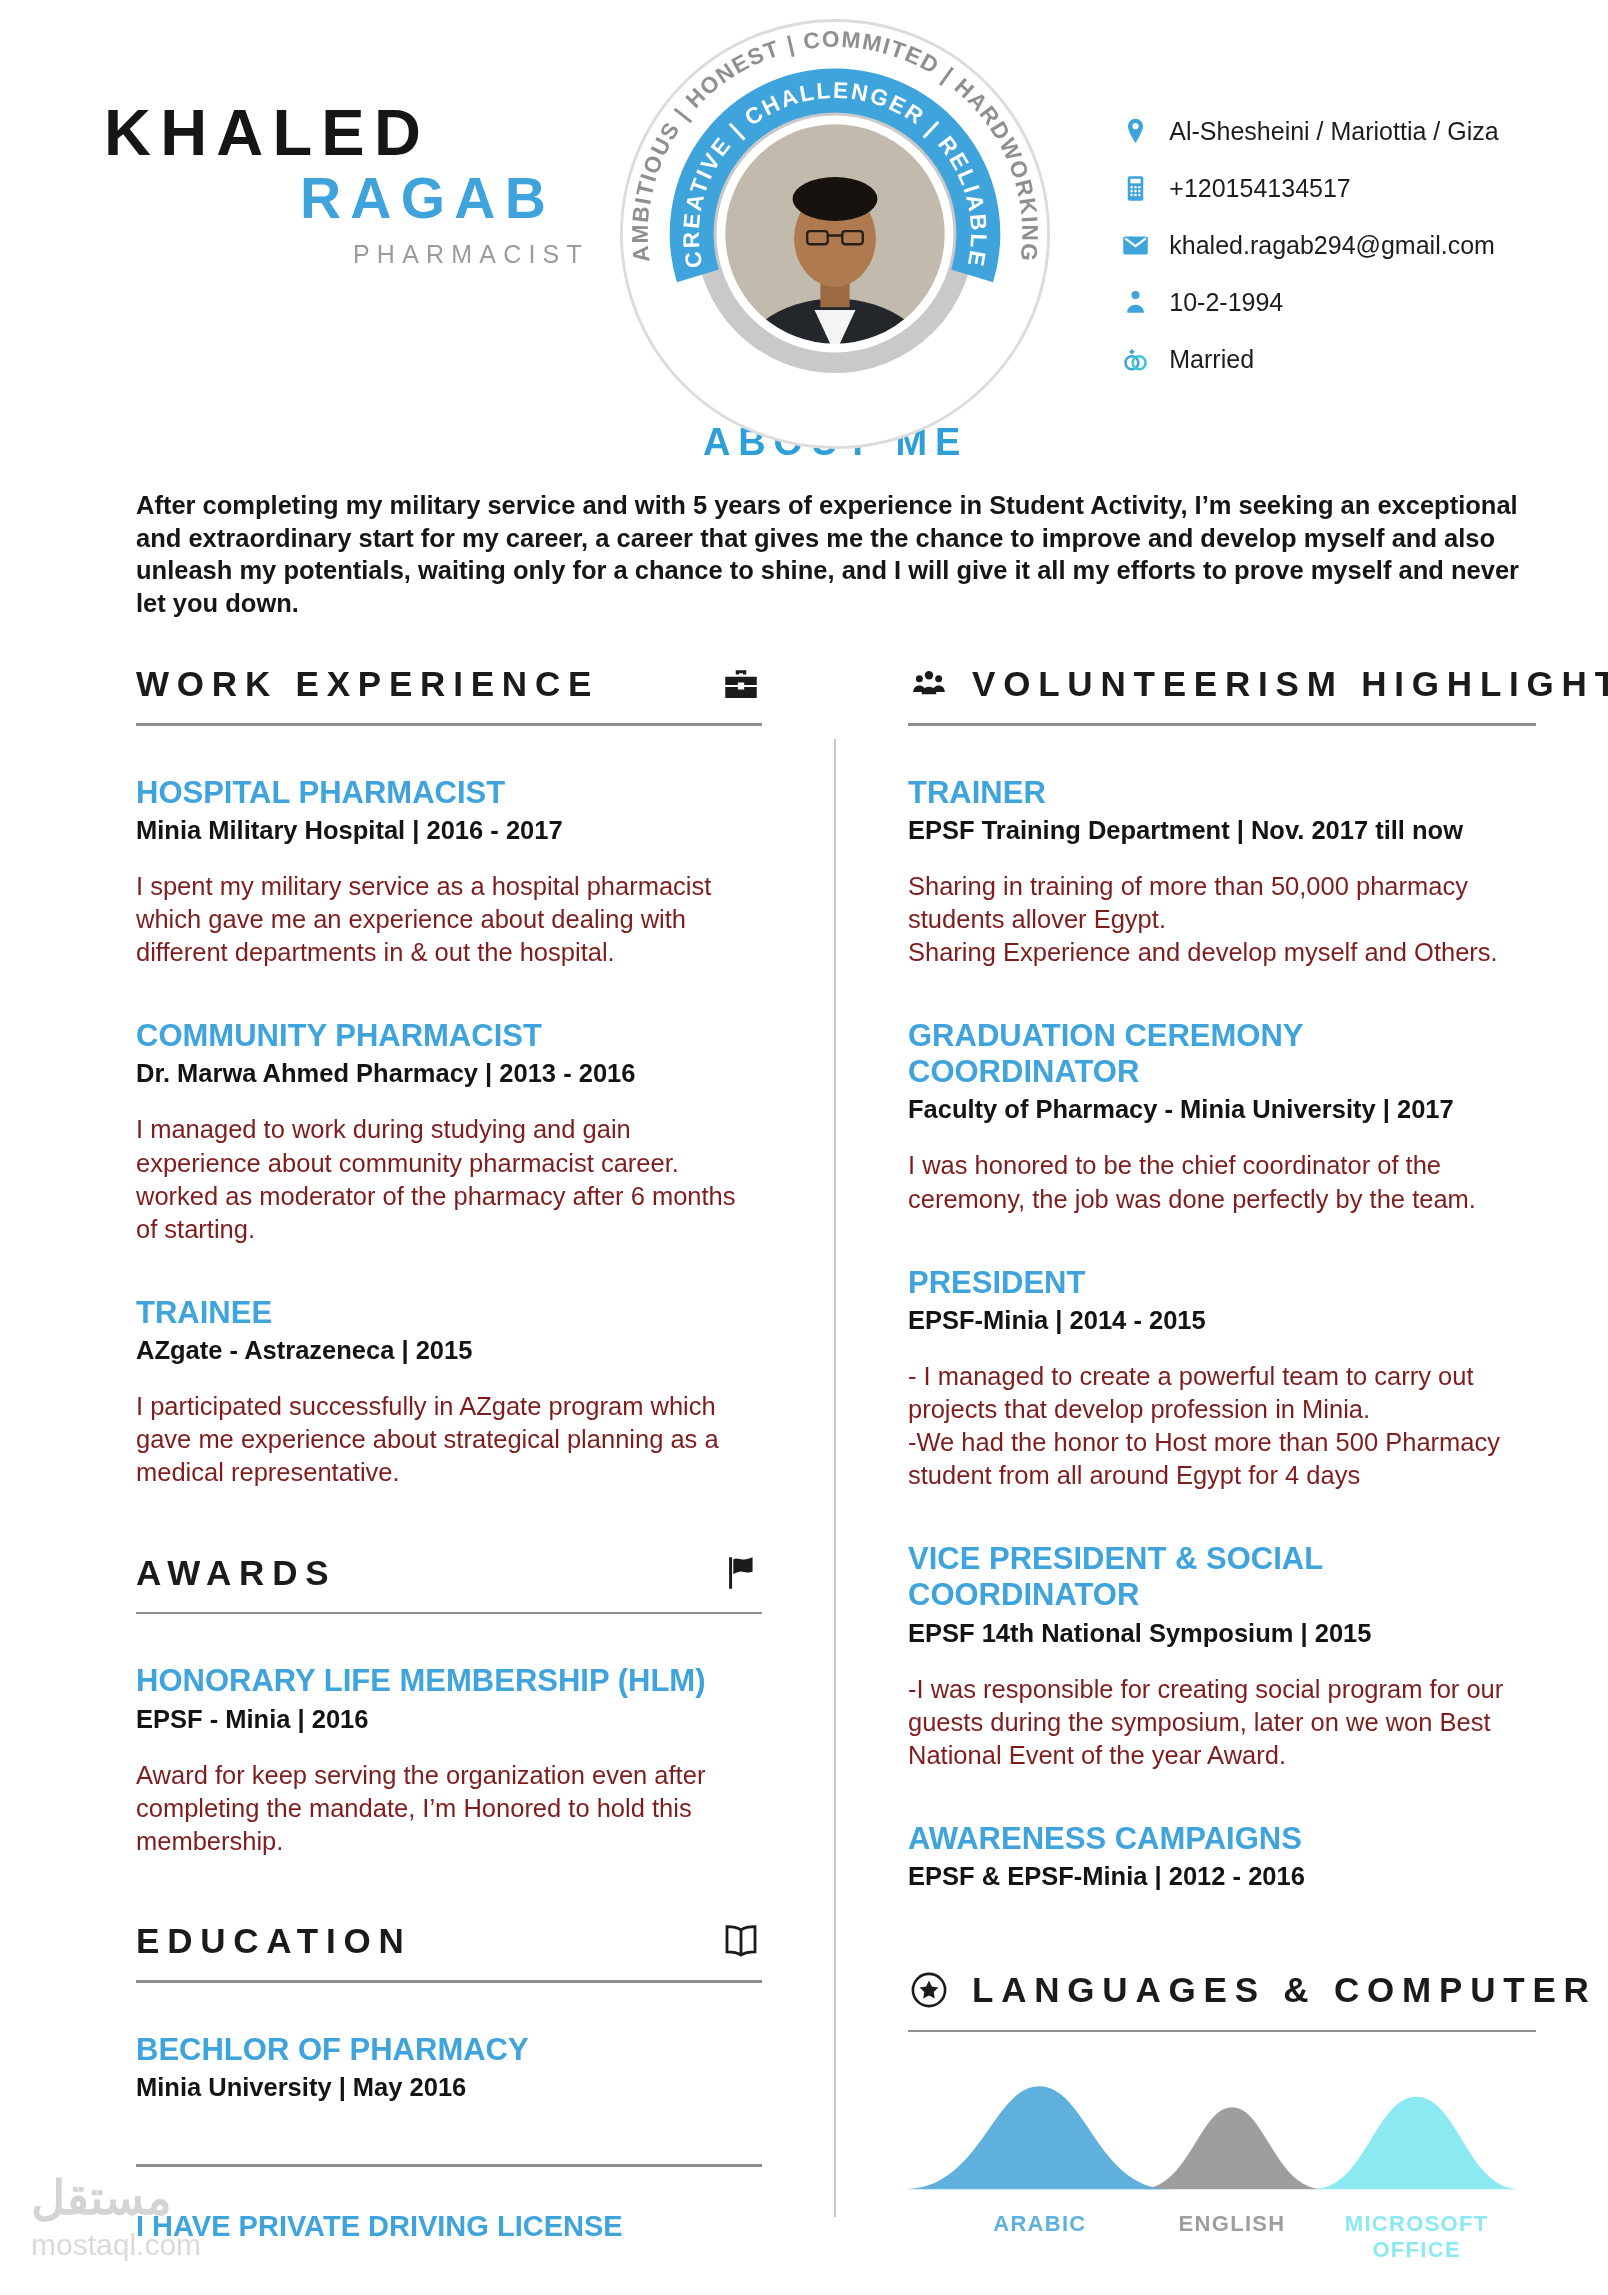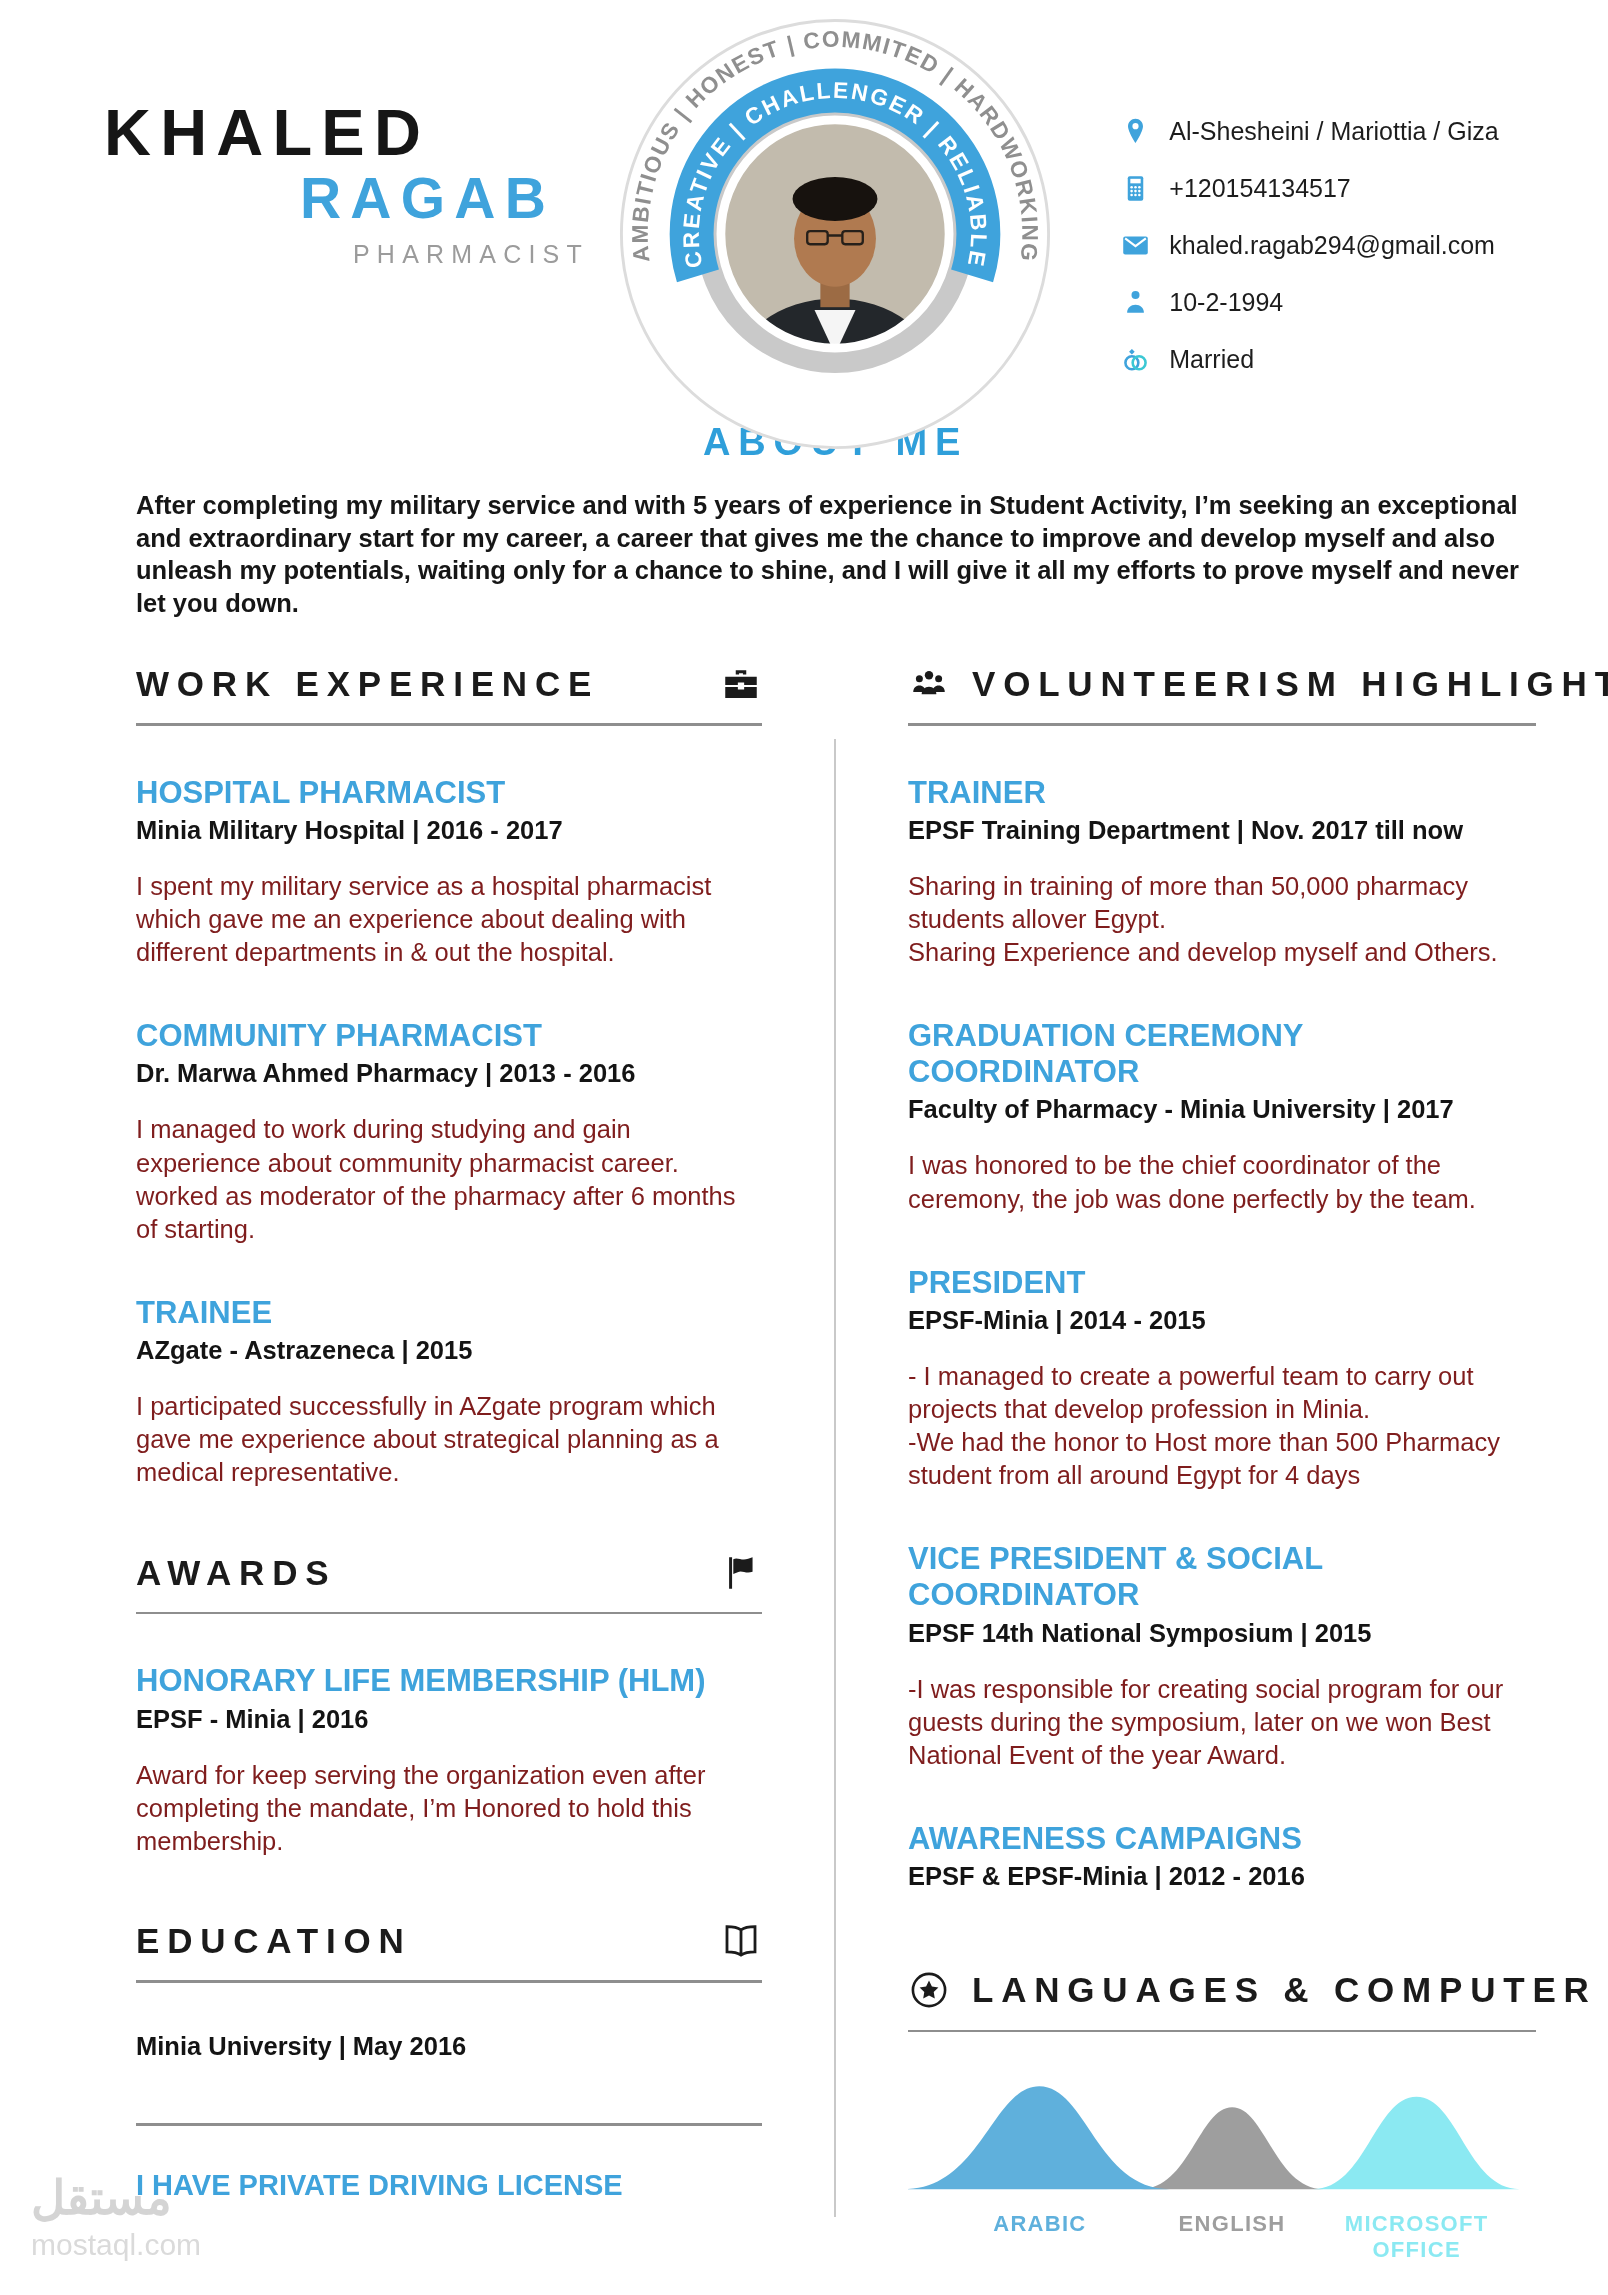--- a/index.html
+++ b/index.html
@@ -218,20 +218,21 @@
       <div class="section">
         <div class="sec-head icon-right">
           <h3>EDUCATION</h3>
           <svg viewBox="0 0 24 24">
             <path d="M12 5.6C10 4.2 7.6 3.8 4 3.8v14.4c3.6 0 6 .4 8 1.8 2-1.4 4.4-1.8 8-1.8V3.8c-3.6 0-6 .4-8 1.8zm0 0V20" fill="none" stroke="#1b1b1b" stroke-width="1.6"></path>
           </svg>
         </div>
         <div class="rule"></div>
 
         <div class="item">
+          <div class="item-title">BECHLOR OF PHARMACY</div>
           <div class="item-sub">Minia University | May 2016</div>
         </div>
       </div>
 
       <div class="section">
         <div class="rule"></div>
         <div class="extras-note">I HAVE PRIVATE DRIVING LICENSE</div>
       </div>
     </div>
 

